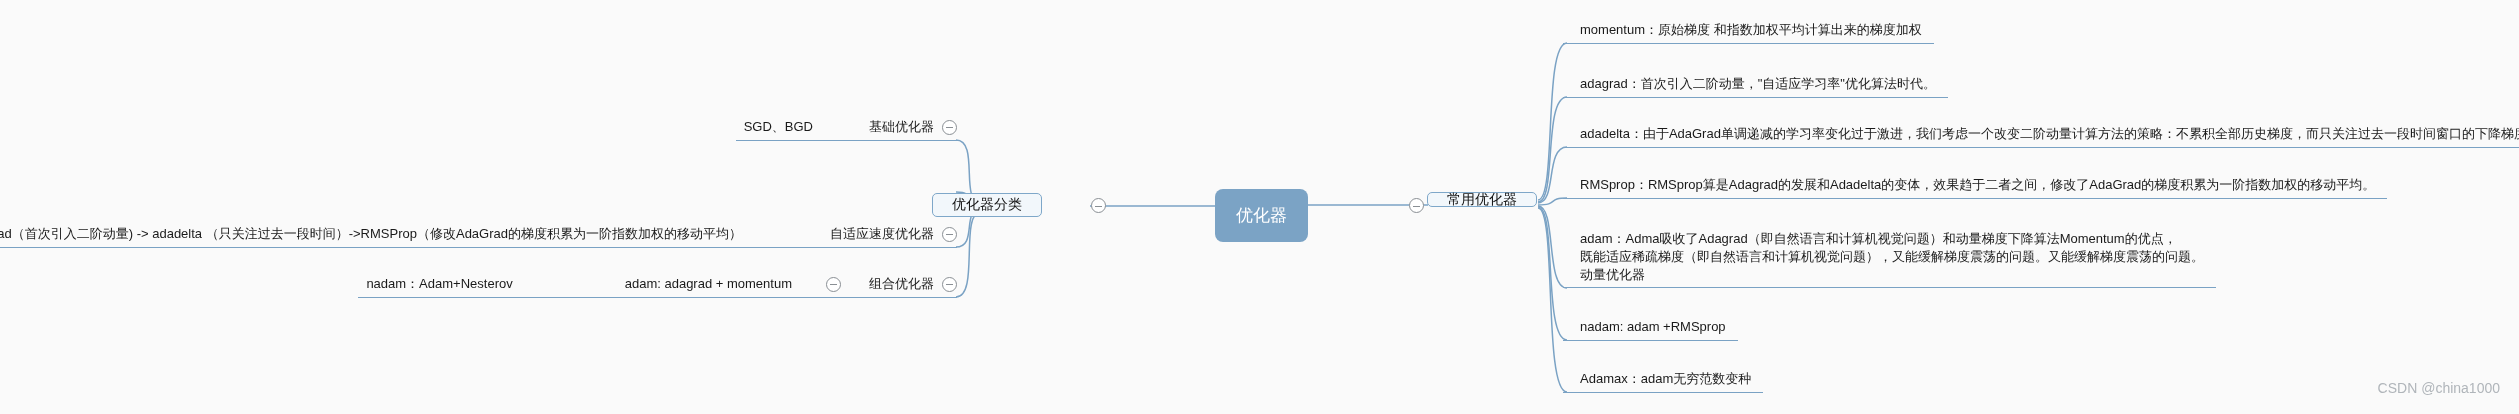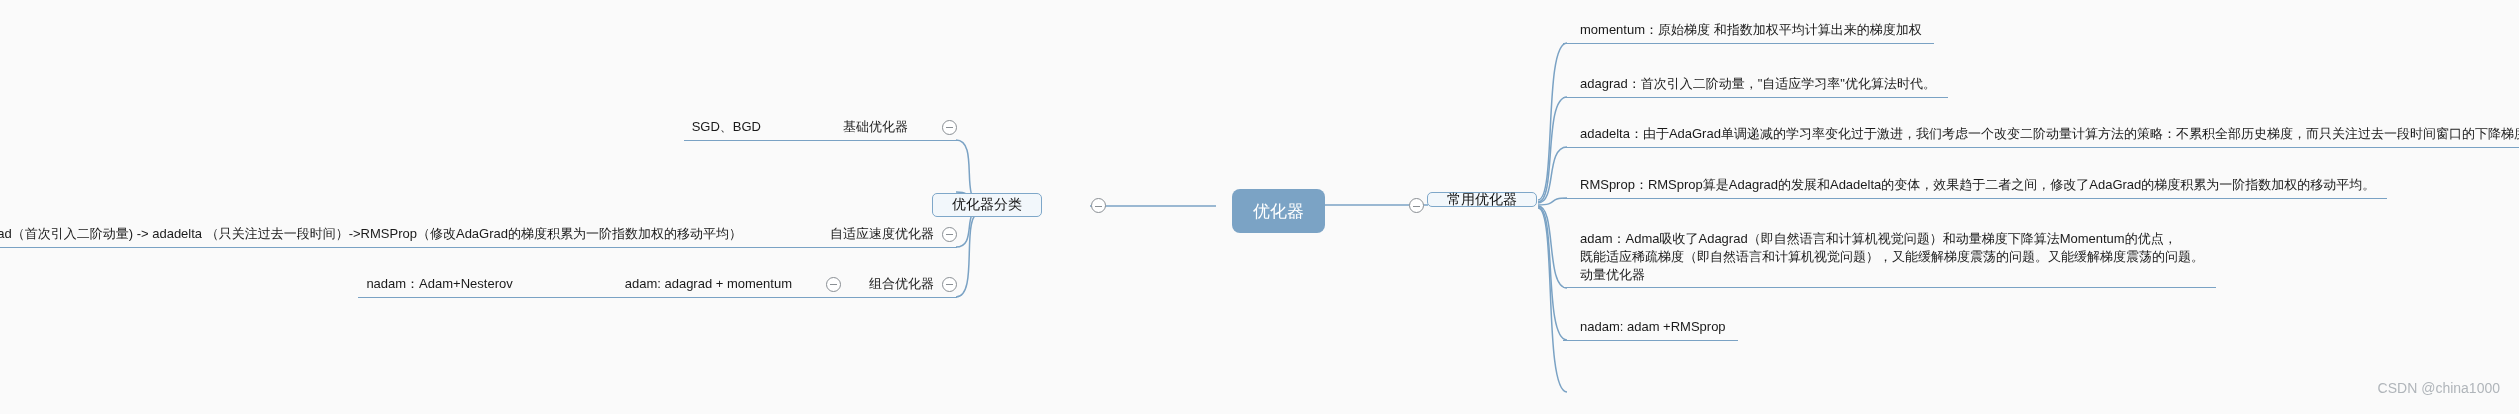--- a/index.html
+++ b/index.html
@@ -73,35 +73,35 @@
       <path d="M 1538 200 C 1557 200 1543 43 1567 43"></path>
       <path d="M 1538 202 C 1557 202 1543 97 1567 97"></path>
       <path d="M 1538 203 C 1557 203 1545 147 1567 147"></path>
       <path d="M 1538 205 C 1559 205 1547 198 1567 198"></path>
       <path d="M 1538 206 C 1557 206 1545 288 1567 288"></path>
       <path d="M 1538 207 C 1557 207 1543 340 1567 340"></path>
       <path d="M 1538 208 C 1557 208 1543 392 1567 392"></path>
     </g>
   </svg>
 
-  <div class="rootnode" style="left:1215px;top:189px;width:93px;height:44px;margin-left:17px;">
+  <div class="rootnode" style="left:1215px;top:189px;width:93px;height:53px;">
     <span>优化器</span>
   </div>
 
   <div class="boxnode" style="left:932px;top:193px;width:110px;height:24px;justify-content:center;">
     <span>优化器分类</span>
   </div>
   <div class="minus abs" style="left:1091px;top:198px;"></div>
 
   <div class="minus abs" style="left:1409px;top:198px;"></div>
   <div class="boxnode" style="left:1427px;top:192px;width:110px;height:15px;">
     <span>常用优化器</span>
   </div>
 
-  <div class="topic-row" style="right:1562px;top:117px;gap:26px;">
+  <div class="topic-row" style="right:1562px;top:117px;">
     <span class="leaf-gap-1">SGD、BGD</span>
     <span>基础优化器</span>
     <span class="minus icon-gap"></span>
   </div>
 
 
   <div class="topic-row" style="right:1562px;top:224px;">
     <span class="leaf-gap-3">Adagrad（首次引入二阶动量) -&gt; adadelta （只关注过去一段时间）-&gt;RMSProp（修改AdaGrad的梯度积累为一阶指数加权的移动平均）</span>
     <span>自适应速度优化器</span>
     <span class="minus icon-gap"></span>
@@ -134,16 +134,19 @@
   <div class="right-row multiline" style="left:1563px;top:230px;">
     <span class="tline">adam：Adma吸收了Adagrad（即自然语言和计算机视觉问题）和动量梯度下降算法Momentum的优点，</span>
     <span class="tline">既能适应稀疏梯度（即自然语言和计算机视觉问题），又能缓解梯度震荡的问题。又能缓解梯度震荡的问题。</span>
     <span class="tline">动量优化器</span>
   </div>
 
   <div class="right-row" style="left:1563px;top:317px;">
     <span>nadam: adam +RMSprop</span>
   </div>
 
+  <div class="right-row" style="left:1563px;top:369px;">
+    <span>Adamax：adam无穷范数变种</span>
+  </div>
 
   <div class="watermark">CSDN @china1000</div>
 
 </div>
 
 </body></html>

